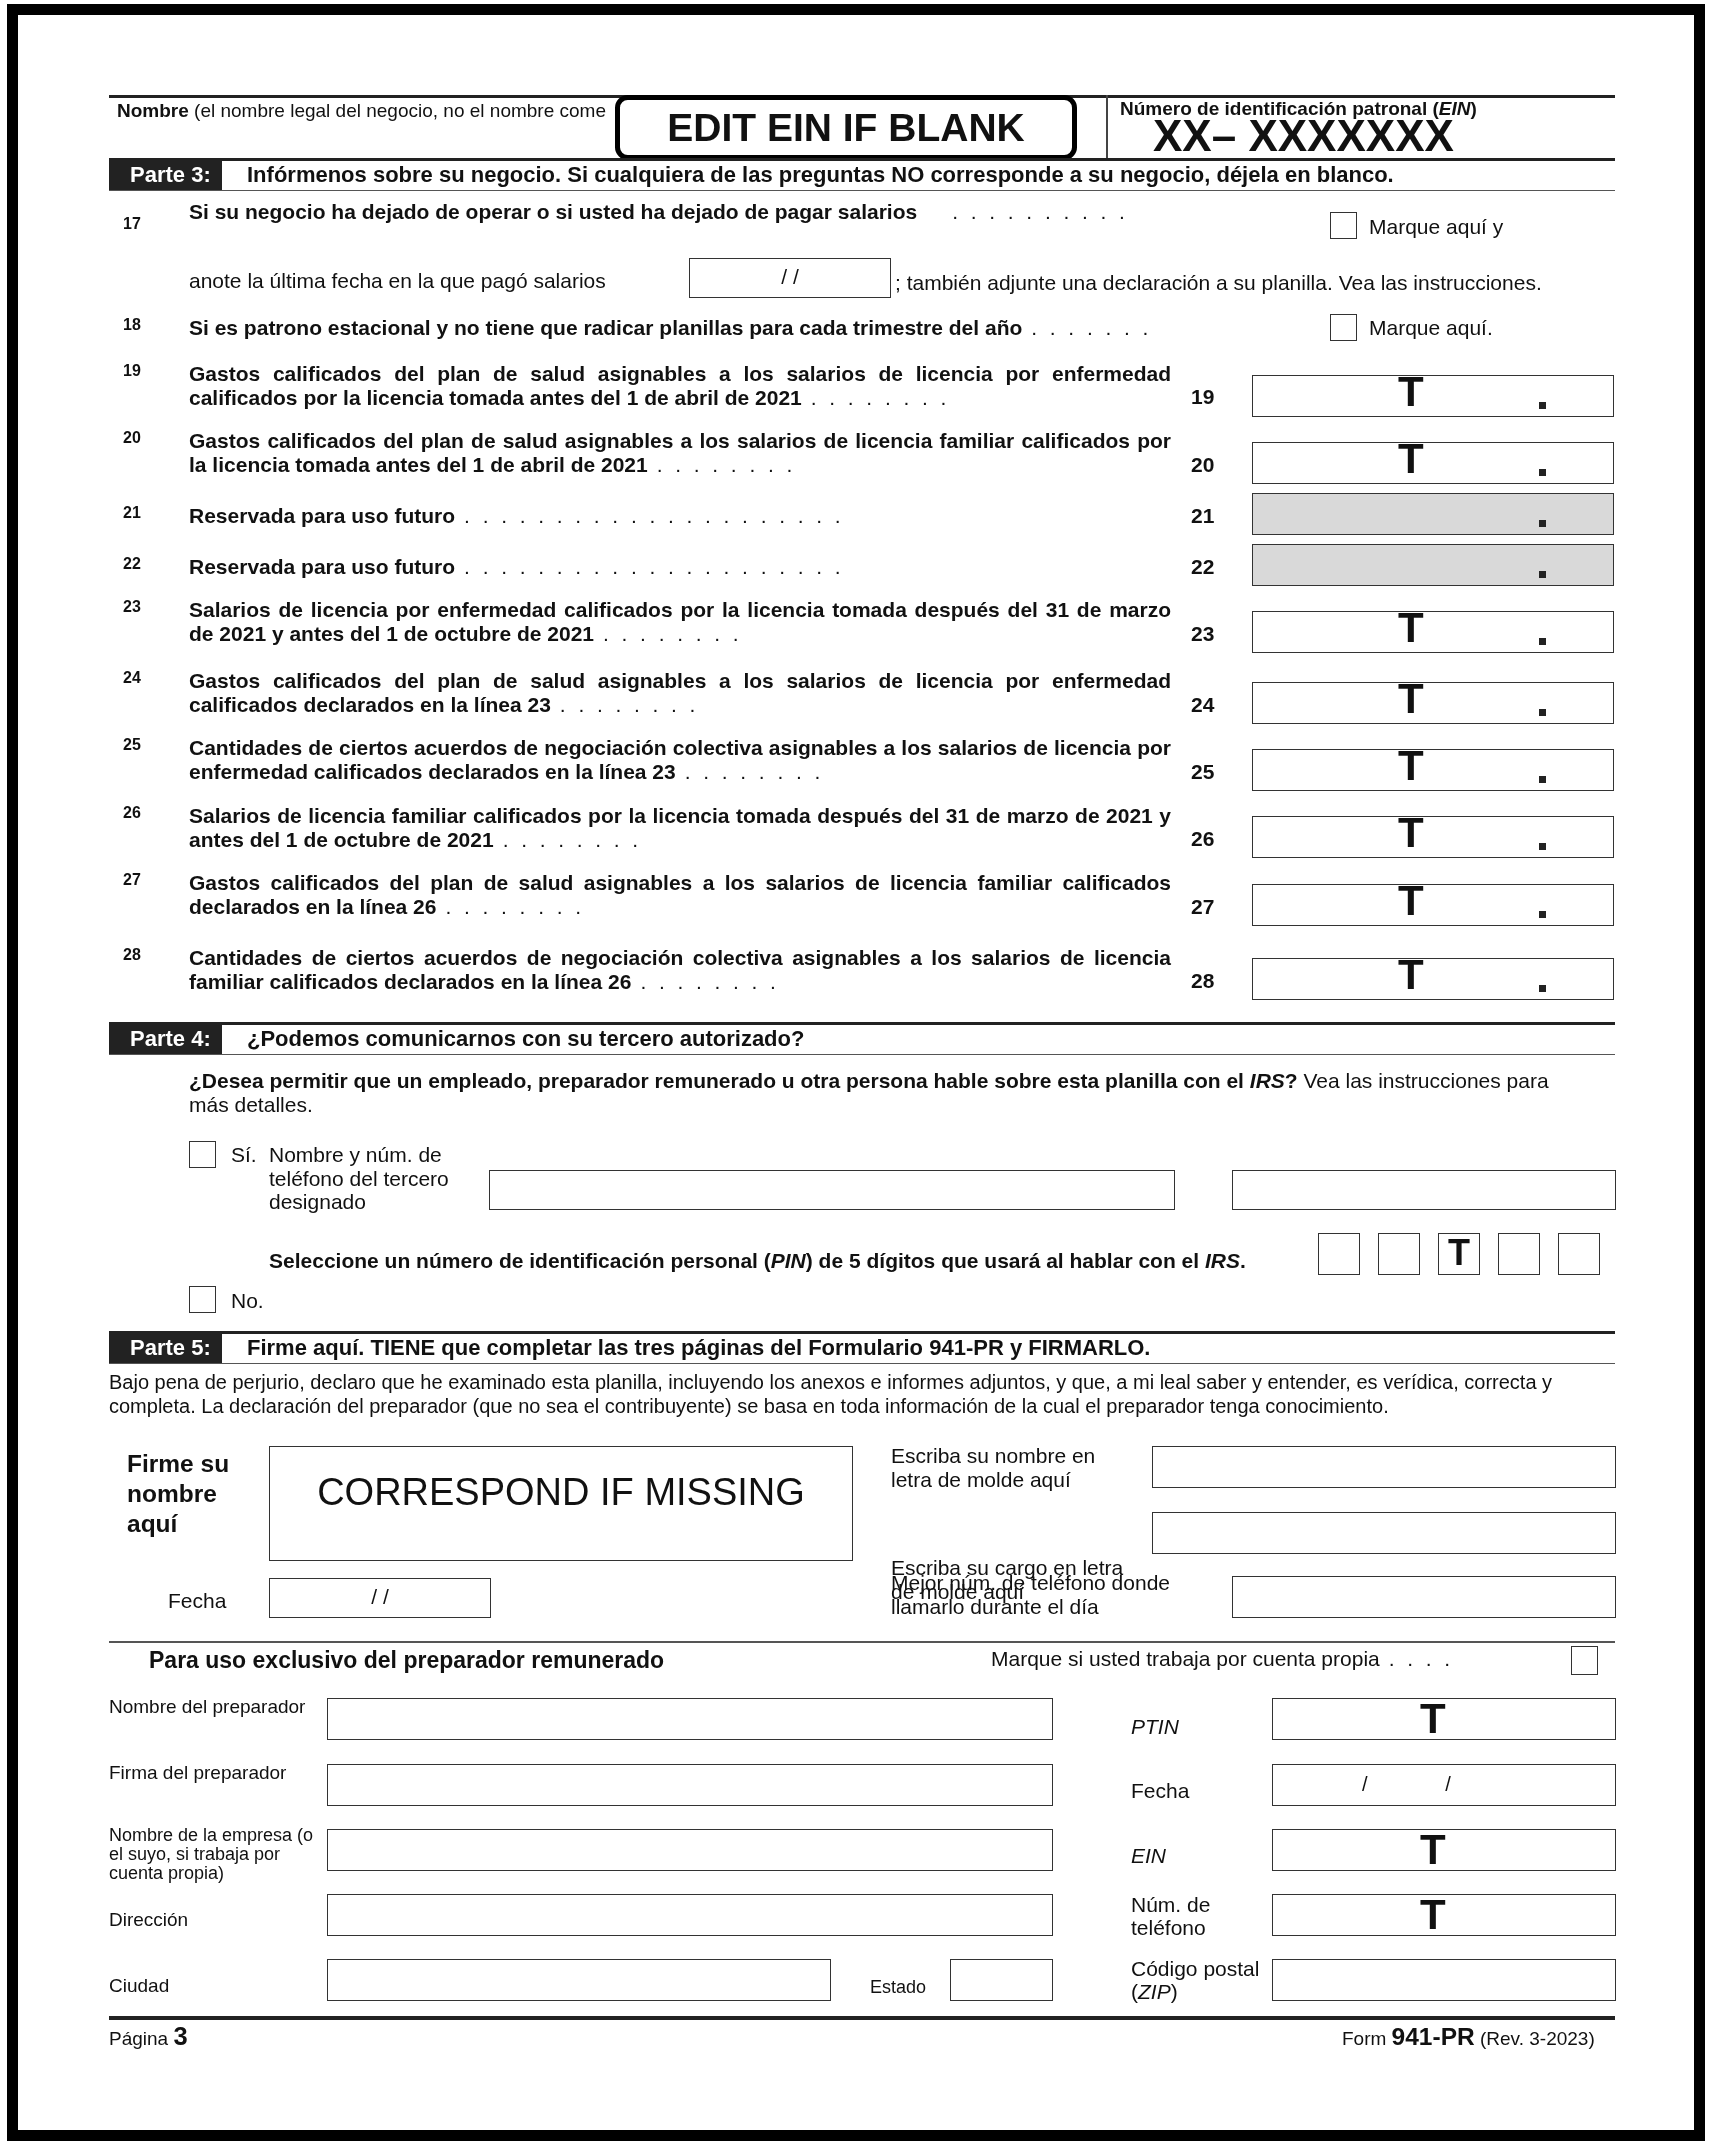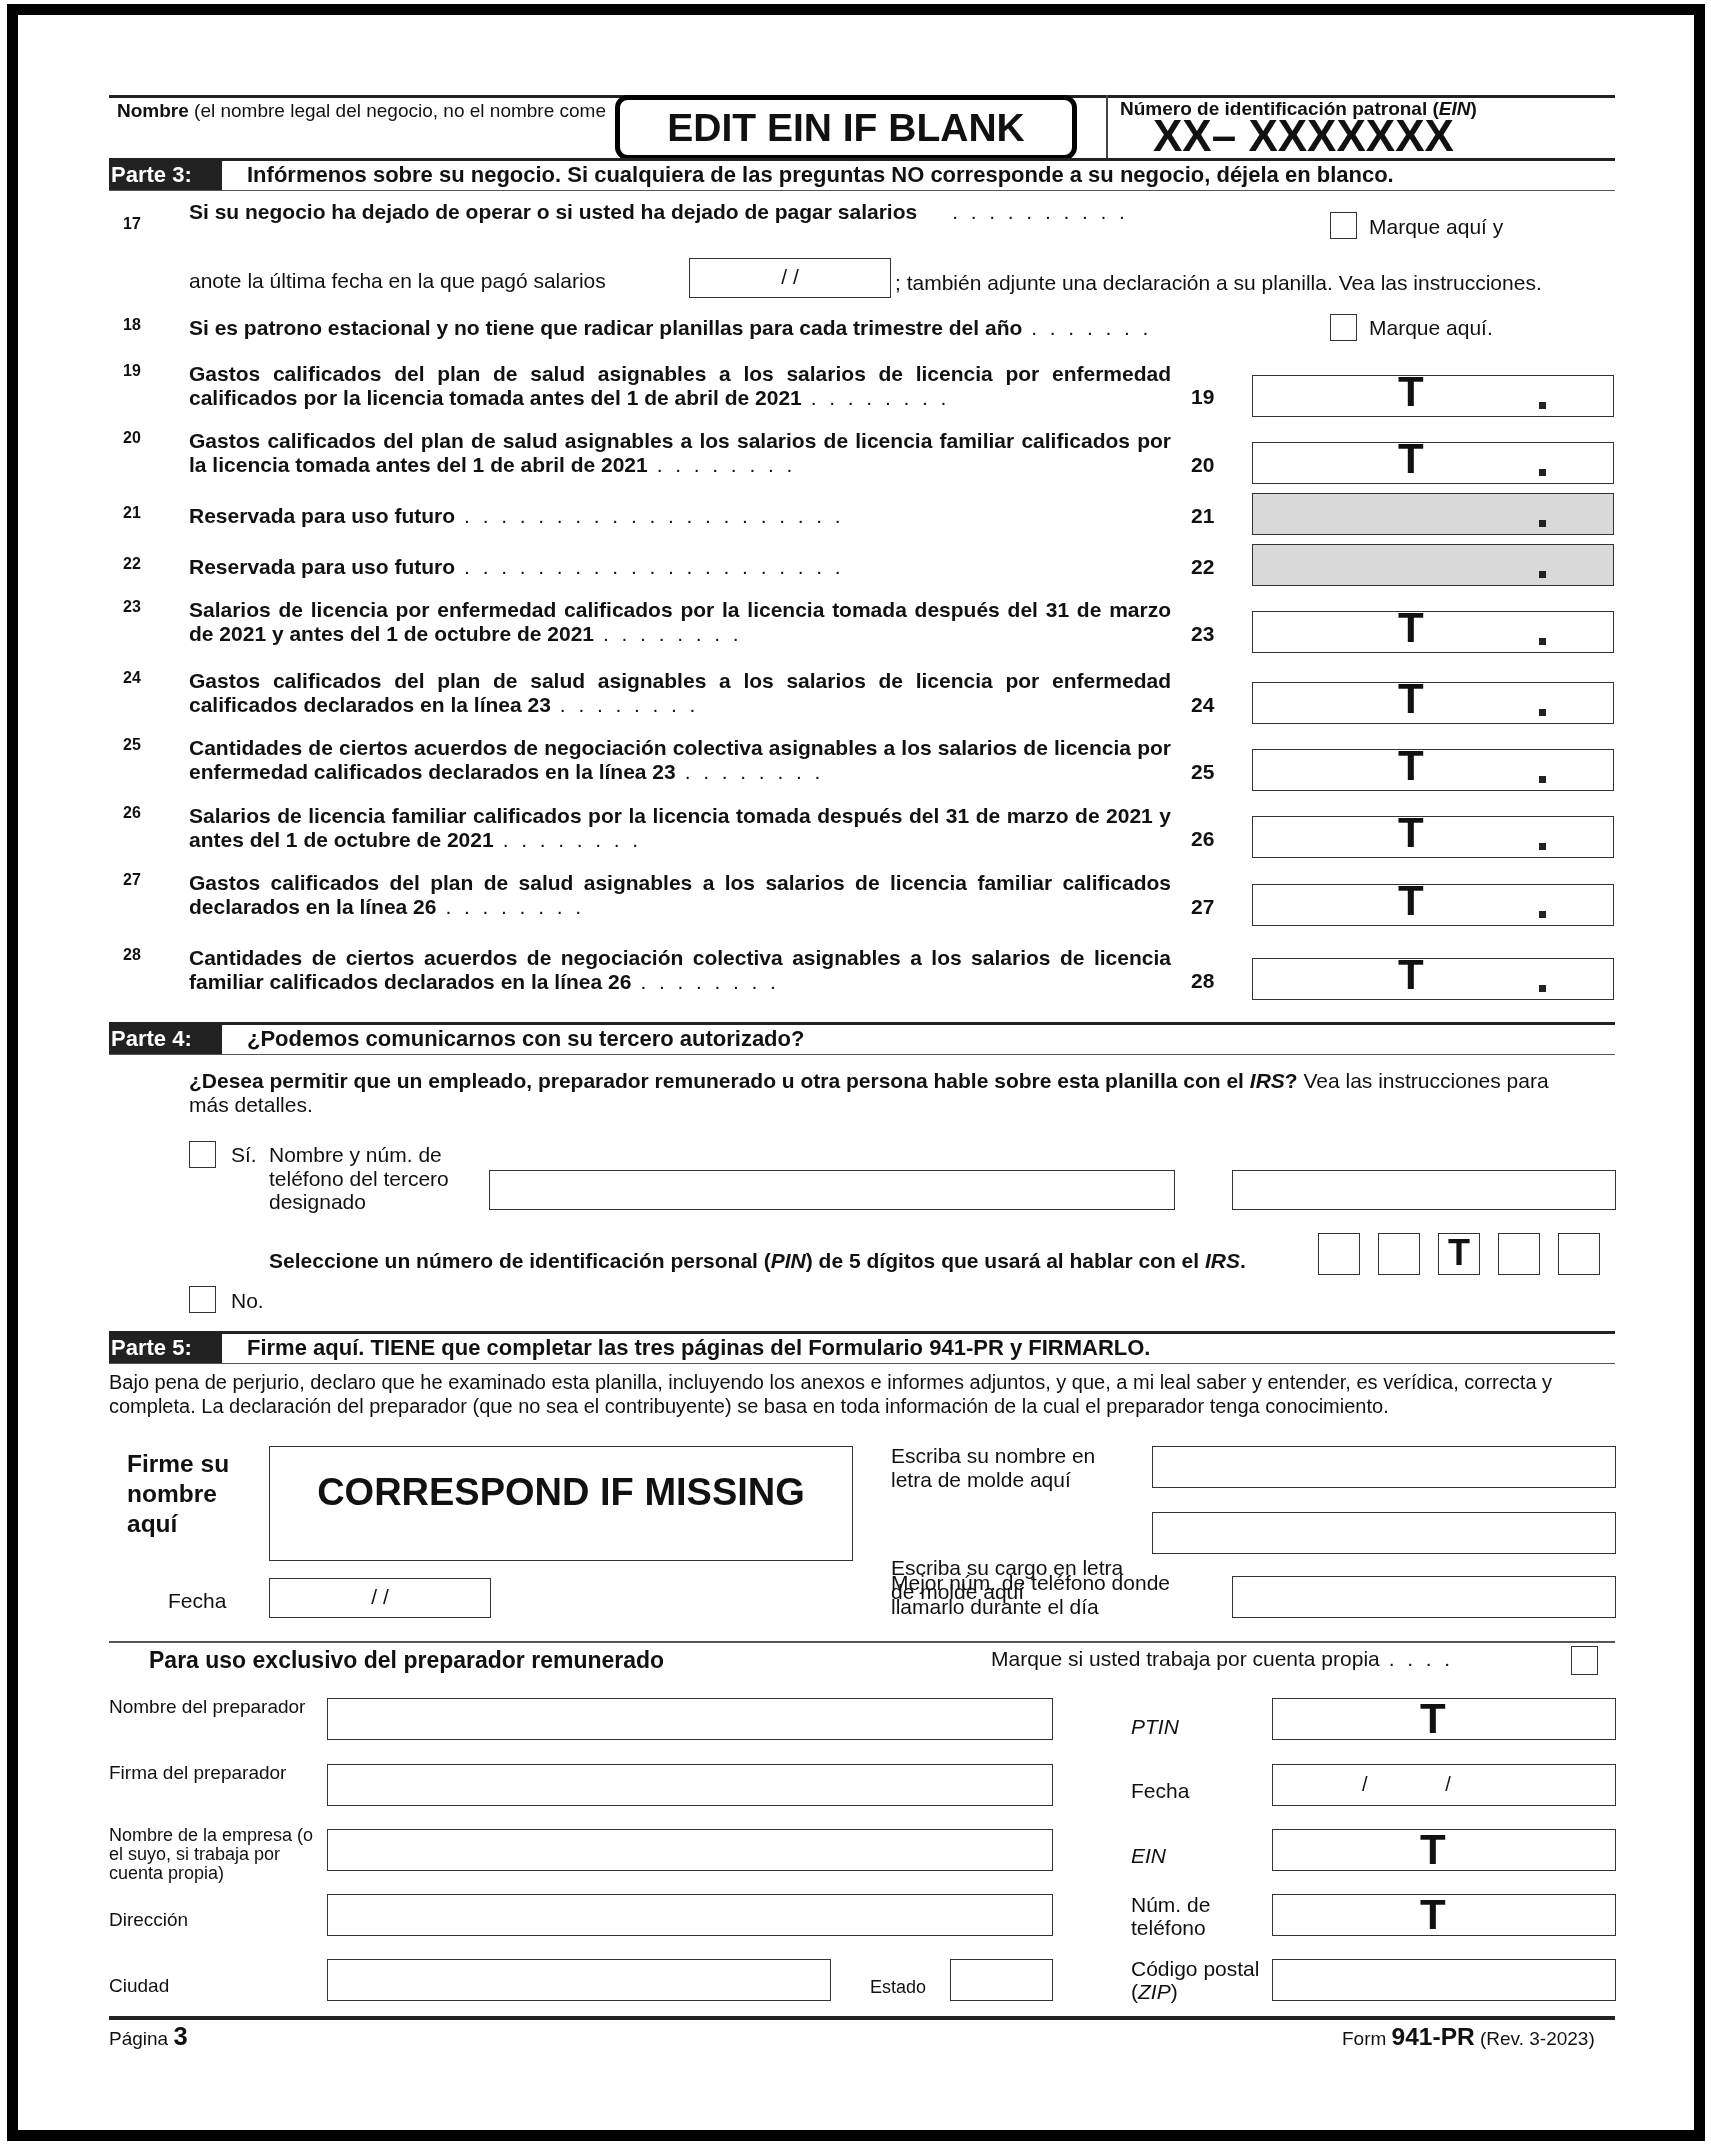--- a/index.html
+++ b/index.html
@@ -7,21 +7,21 @@
   body { font-family: "Liberation Sans", sans-serif; color: #111; position: relative; overflow: hidden; }
   .frame { position: absolute; left: 7.3px; top: 3.6px; width: 1698px; height: 2137px; border: 11.8px solid #000; }
   .abs { position: absolute; }
   .txt { font-size: 21px; line-height: 23.6px; }
   .bold { font-weight: bold; }
   .rule { position: absolute; background: #222; }
   .box { position: absolute; border: 1.8px solid #333; background: #fff; }
   .shaded { background: #d9d9d9; }
   .chk { position: absolute; width: 27px; height: 27px; border: 1.8px solid #333; background: #fff; }
   .partbar { position: absolute; left: 109px; width: 1506px; height: 33px; border-top: 3.6px solid #222; border-bottom: 1.8px solid #555; }
-  .partlabel { position: absolute; left: 0; top: 0; width: 113px; height: 100%; background: #222; color: #fff; font-weight: bold; font-size: 22px; line-height: 27px; padding-left: 2px; }
+  .partlabel { position: absolute; left: 0; top: 0; width: 113px; height: 100%; background: #222; color: #fff; font-weight: bold; font-size: 22px; line-height: 27px; padding-left: 21px; }
   .parttitle { position: absolute; left: 138px; top: 0; font-weight: bold; font-size: 22px; line-height: 27px; }
   .lnum { position: absolute; left: 123px; font-size: 16px; font-weight: bold; }
   .ltext { position: absolute; left: 189px; width: 982px; font-size: 21px; line-height: 23.6px; font-weight: bold; text-align: justify; }
   .dots { font-weight: normal; letter-spacing: 12.7px; }
   .rnum { position: absolute; left: 1191px; font-size: 21px; font-weight: bold; }
   .amt { position: absolute; left: 1252px; width: 362px; height: 42px; border: 1.8px solid #333; }
   .tglyph { position: absolute; font-size: 42px; font-weight: bold; line-height: 40px; }
   .cdot { position: absolute; width: 7.3px; height: 7.3px; background: #222; }
   .small { font-size: 19px; line-height: 21px; }
 </style>
@@ -159,21 +159,21 @@
 <div class="chk" style="left:189px;top:1286px;"></div>
 <div class="abs txt" style="left:231px;top:1289px;">No.</div>
 
 <div class="partbar" style="top:1331px;">
   <div class="partlabel">Parte 5:</div>
   <div class="parttitle">Firme aquí. TIENE que completar las tres páginas del Formulario 941-PR y FIRMARLO.</div>
 </div>
 <div class="abs" style="left:109px;top:1371px;width:1509px;font-size:20px;line-height:23.6px;">Bajo pena de perjurio, declaro que he examinado esta planilla, incluyendo los anexos e informes adjuntos, y que, a mi leal saber y entender, es verídica, correcta y completa. La declaración del preparador (que no sea el contribuyente) se basa en toda información de la cual el preparador tenga conocimiento.</div>
 
 <div class="abs bold" style="left:127px;top:1449px;width:136px;font-size:24.5px;line-height:30px;">Firme su nombre aquí</div>
-<div class="box" style="left:269px;top:1446px;width:584px;height:115px;text-align:center;font-size:38px;font-weight:bold;line-height:91px;">CORRESPOND IF MISSING</div>
+<div class="box" style="left:269px;top:1446px;width:584px;height:115px;text-align:center;font-size:38px;font-weight:normal;line-height:91px;">CORRESPOND IF MISSING</div>
 <div class="abs txt" style="left:168px;top:1589px;">Fecha</div>
 <div class="box" style="left:269px;top:1578px;width:222px;height:40px;text-align:center;font-size:21px;line-height:36px;">/    /</div>
 <div class="abs txt" style="left:891px;top:1444px;width:245px;">Escriba su nombre en letra de molde aquí</div>
 <div class="box" style="left:1152px;top:1446px;width:464px;height:42px;"></div>
 <div class="abs txt" style="left:891px;top:1509px;width:236px;margin-top:47px;">Escriba su cargo en letra de molde aquí</div>
 <div class="box" style="left:1152px;top:1512px;width:464px;height:42px;"></div>
 <div class="abs txt" style="left:891px;top:1571px;width:336px;">Mejor núm. de teléfono donde llamarlo durante el día</div>
 <div class="box" style="left:1232px;top:1576px;width:384px;height:42px;"></div>
 
 <div class="rule" style="left:109px;top:1641px;width:1506px;height:1.8px;background:#555;"></div>

